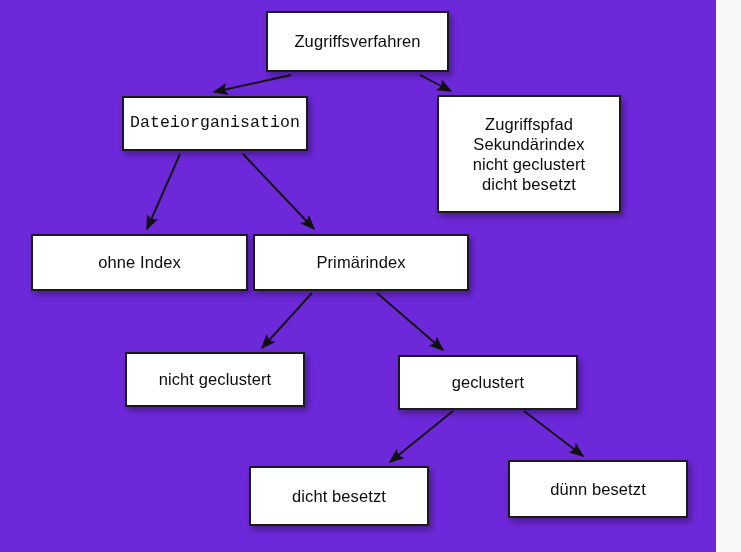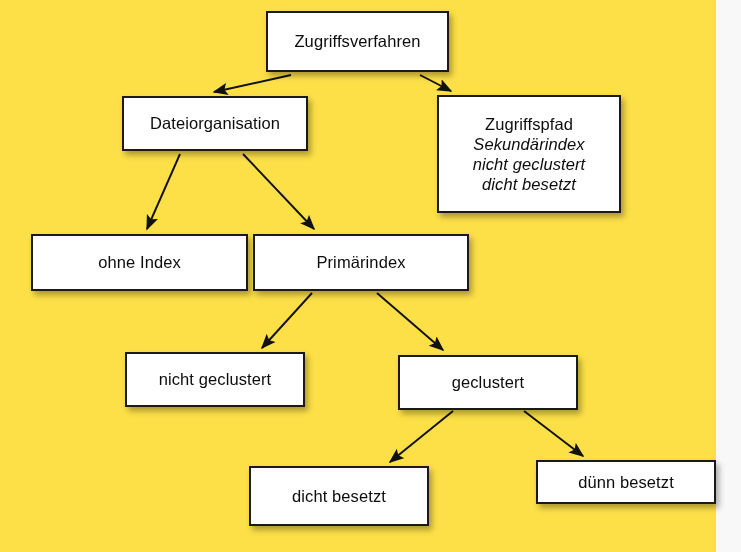--- a/index.html
+++ b/index.html
@@ -11,21 +11,21 @@
     width: 741px;
     height: 552px;
     background: #ffffff;
     font-family: "Liberation Sans", sans-serif;
     overflow: hidden;
   }
   #canvas {
     position: relative;
     width: 741px;
     height: 552px;
-    background: #fde047;
+    background: #6d28d9;
     overflow: hidden;
   }
   #right-strip {
     position: absolute;
     top: 0;
     right: 0;
     width: 25px;
     height: 552px;
     background: #f8f8f8;
   }
@@ -52,21 +52,20 @@
     font-size: 16.5px;
     line-height: 1.22;
     letter-spacing: 0.1px;
     z-index: 3;
   }
   .node .line {
     display: block;
     white-space: nowrap;
   }
   .node .line.italic {
-    font-style: italic;
   }
 </style>
 </head>
 <body>
 
 <div id="canvas">
 
   <div id="right-strip"></div>
 
   <svg id="edges" viewBox="0 0 741 552" width="741" height="552" xmlns="http://www.w3.org/2000/svg">
@@ -85,21 +84,21 @@
       <line x1="377" y1="293" x2="443" y2="350"></line>
       <line x1="453" y1="411" x2="390" y2="462"></line>
       <line x1="524" y1="411" x2="583" y2="456"></line>
     </g>
   </svg>
 
   <div class="node" style="left:266px; top:11px; width:183px; height:61px;">
     <span class="line">Zugriffsverfahren</span>
   </div>
 
-  <div class="node" style="left:122px; top:96px; width:186px; height:55px;">
+  <div class="node" style="left:122px; top:96px; width:186px; height:55px;font-family:Liberation Mono, monospace;">
     <span class="line">Dateiorganisation</span>
   </div>
 
   <div class="node" style="left:437px; top:95px; width:184px; height:118px;">
     <span class="line">Zugriffspfad</span>
     <span class="line italic">Sekundärindex</span>
     <span class="line italic">nicht geclustert</span>
     <span class="line italic">dicht besetzt</span>
   </div>
 
@@ -116,17 +115,17 @@
   </div>
 
   <div class="node" style="left:398px; top:355px; width:180px; height:55px;">
     <span class="line">geclustert</span>
   </div>
 
   <div class="node" style="left:249px; top:466px; width:180px; height:60px;">
     <span class="line">dicht besetzt</span>
   </div>
 
-  <div class="node" style="left:536px; top:460px; width:180px; height:44px;text-align:center;">
+  <div class="node" style="left:508px; top:460px; width:180px; height:58px;text-align:center;">
     <span class="line">dünn besetzt</span>
   </div>
 
 </div>
 
 </body></html>

